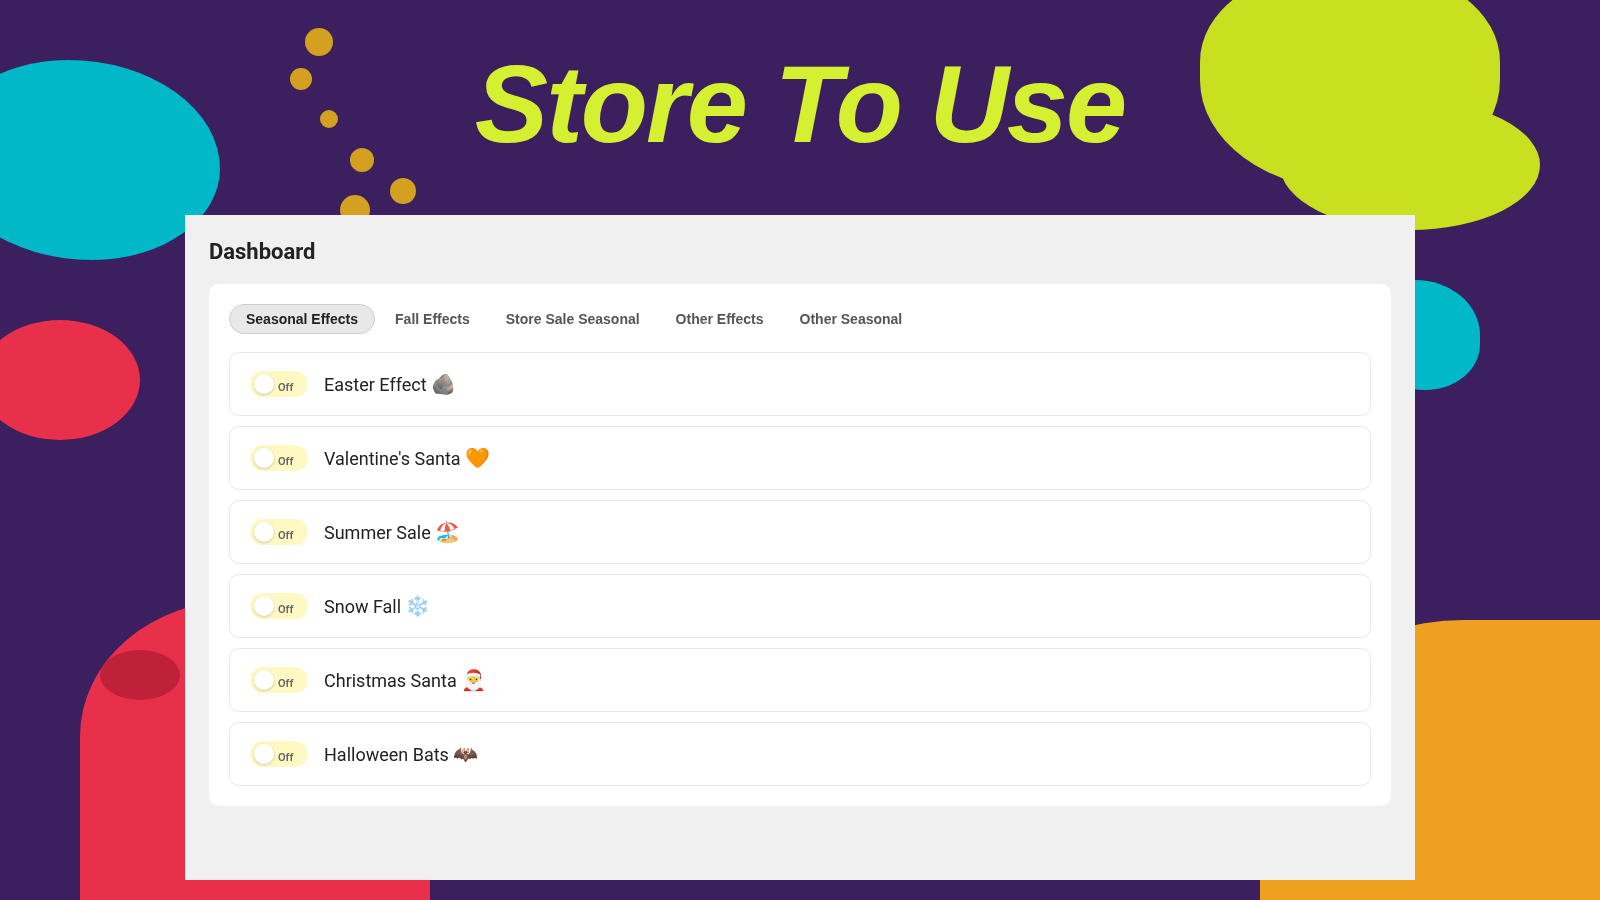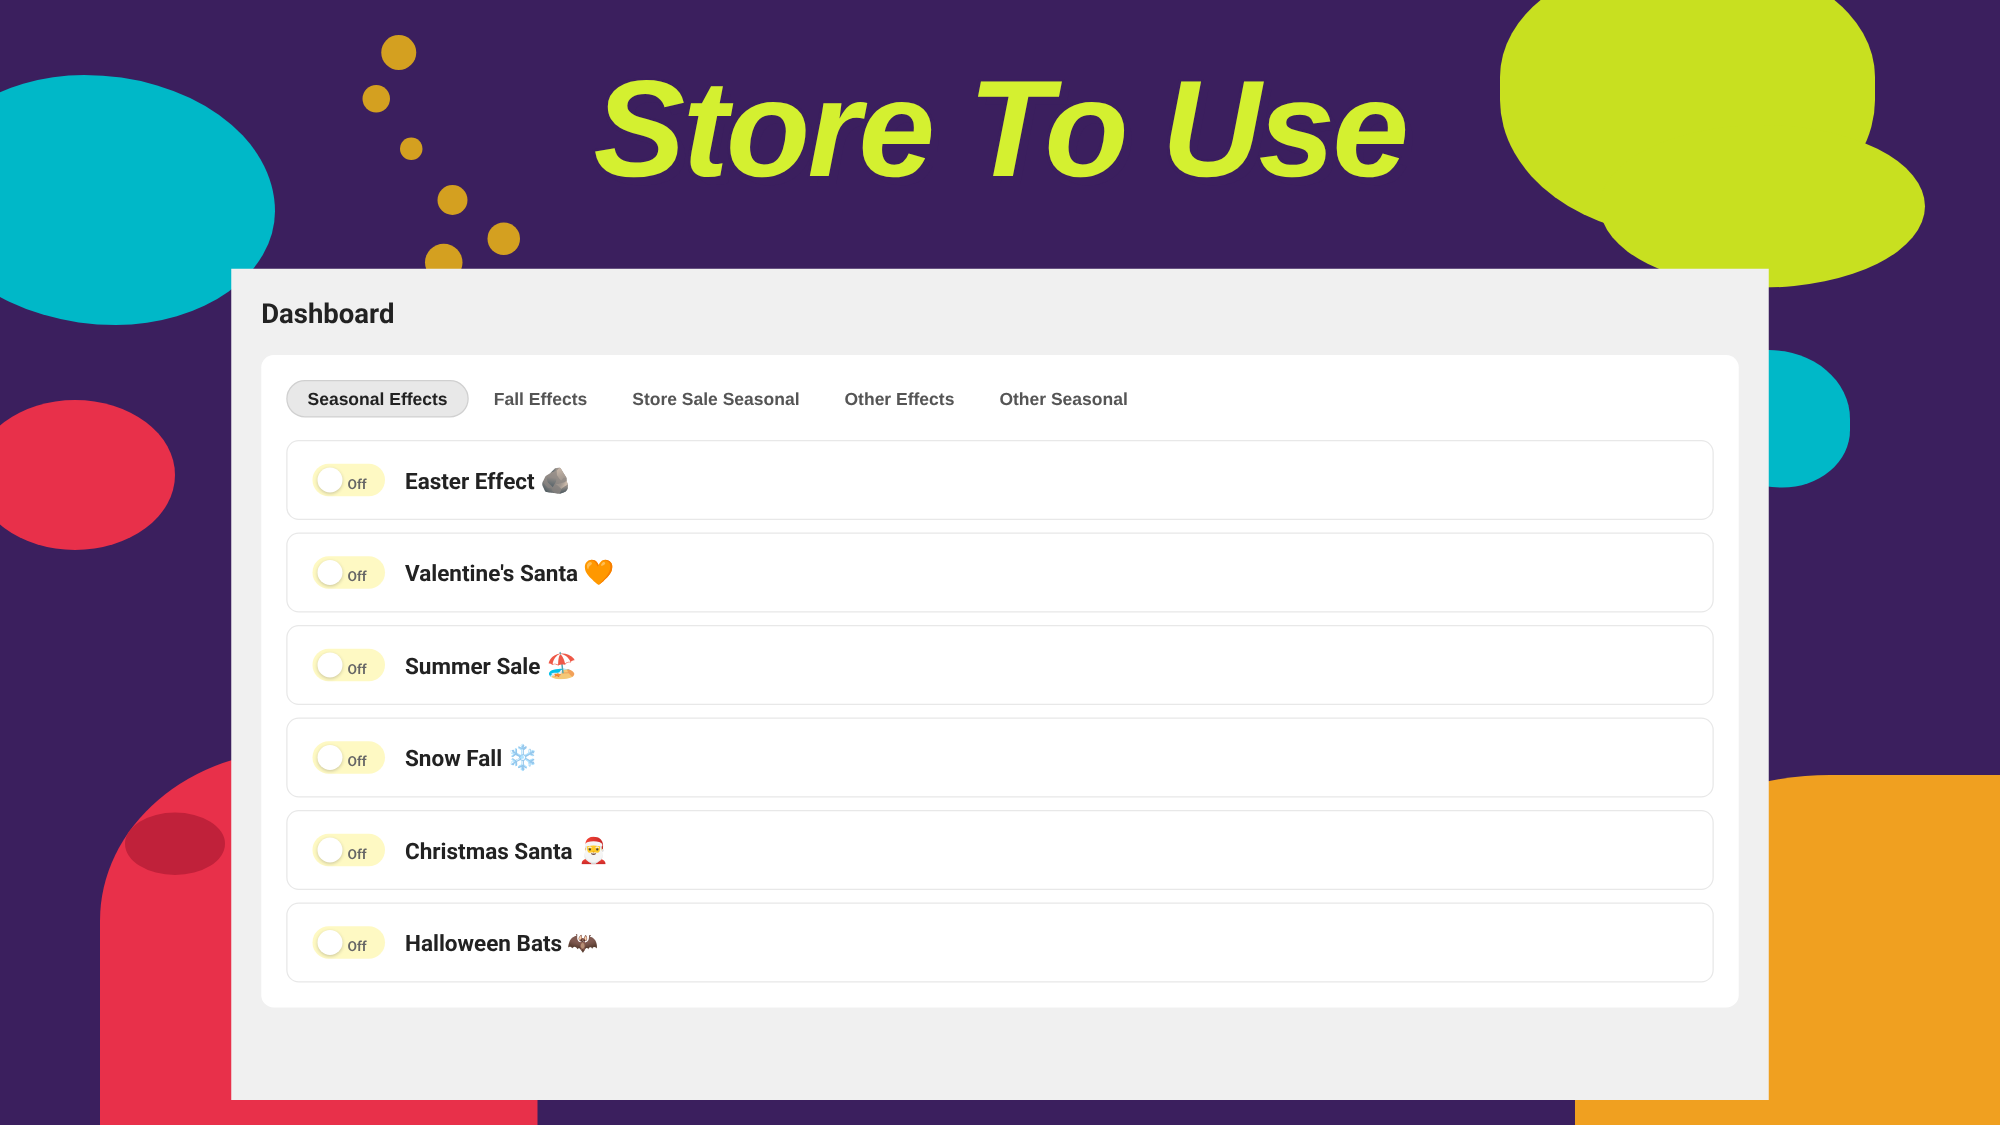--- a/index.html
+++ b/index.html
@@ -268,21 +268,21 @@
     }
 
     .toggle-label {
       font-size: 11px;
       font-weight: 600;
       color: #666;
     }
 
     .effect-name {
       font-size: 18px;
-      font-weight: 700;
+      font-weight: 400;
       color: #222;
     }
 
     .effect-emoji {
       font-size: 20px;
     }
   </style>
 </head>
 <body>
 

